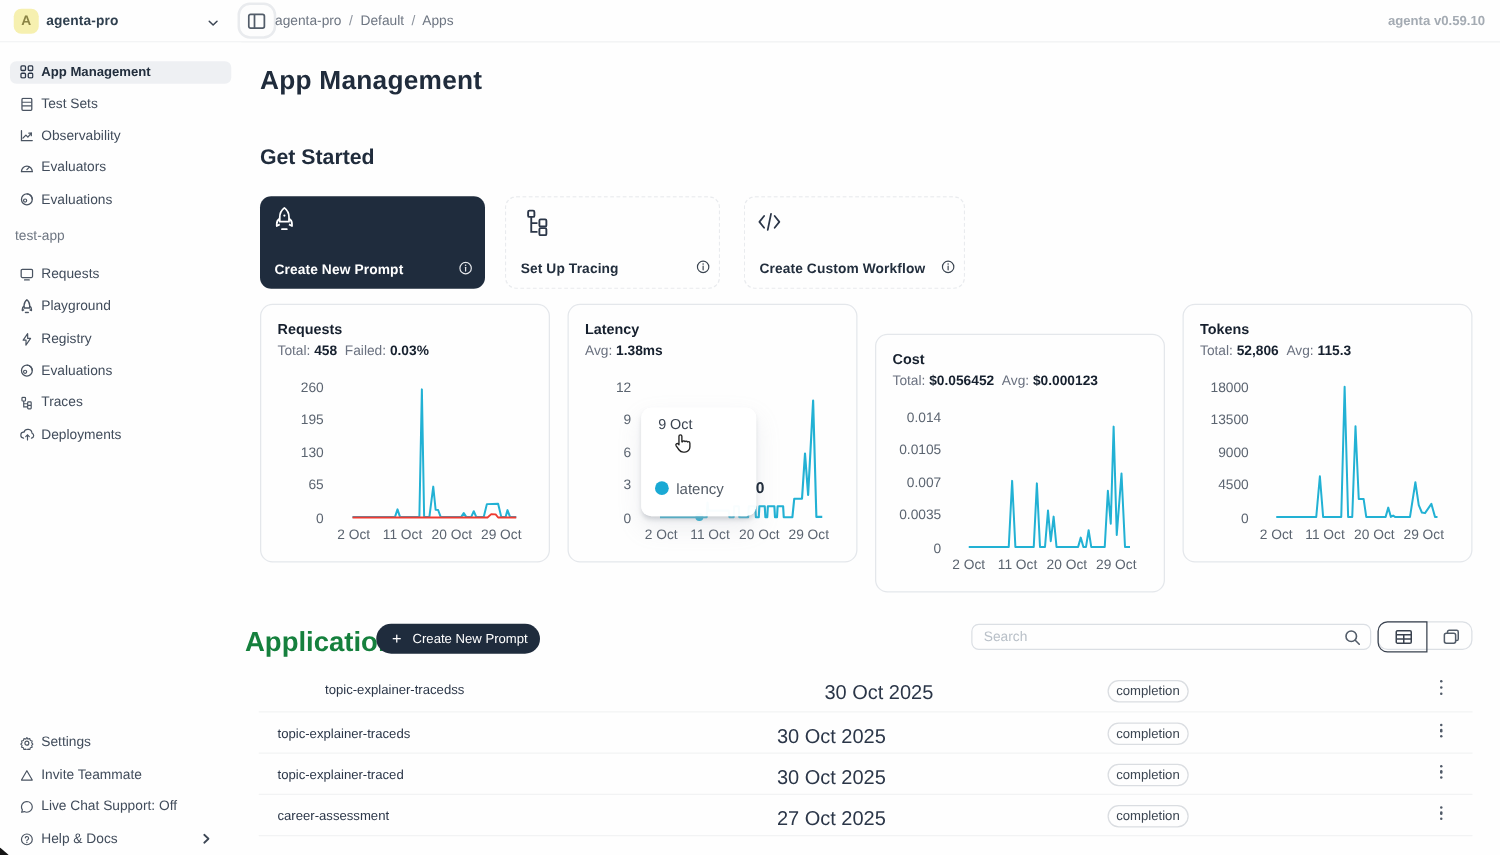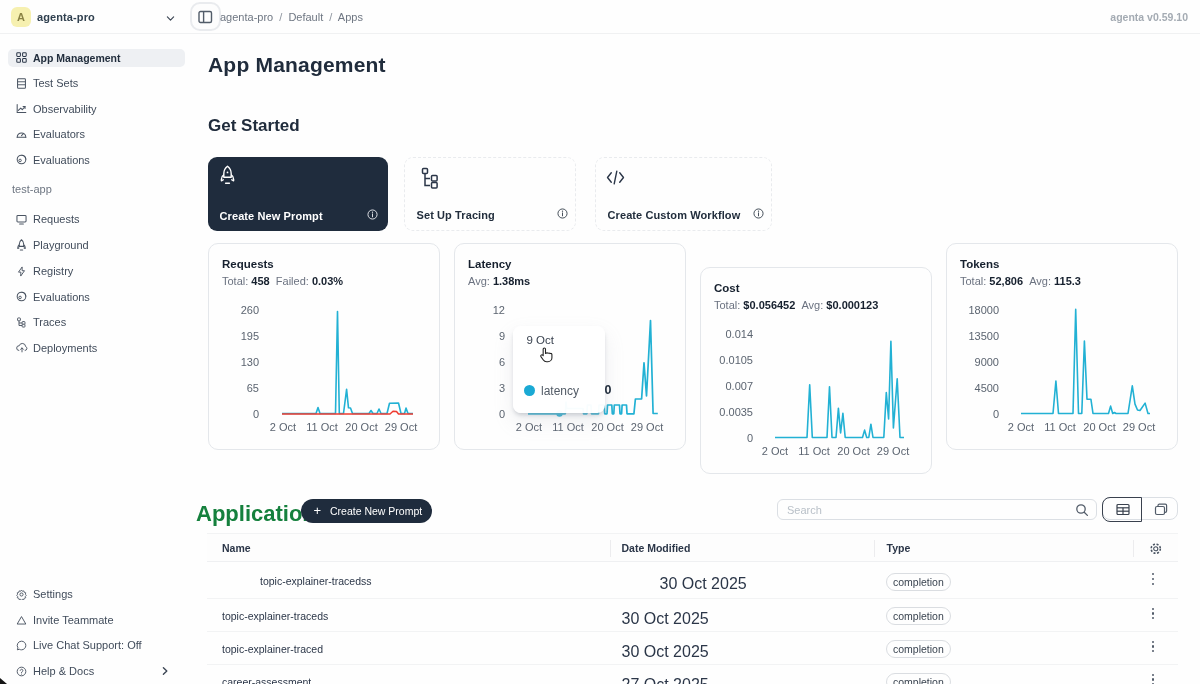--- a/index.html
+++ b/index.html
@@ -388,32 +388,20 @@
       <line x1="1" y1="8.2" x2="13" y2="8.2" stroke="#39414e" stroke-width="1.2"></line>
       <line x1="7" y1="4.8" x2="7" y2="11.5" stroke="#39414e" stroke-width="1.2"></line>
     </svg>
   <svg class="i2" width="14" height="13" viewBox="0 0 14 13" fill="none">
       <rect x="1.5" y="3.5" width="9" height="8" rx="1.5" stroke="#525c69" stroke-width="1.2"></rect>
       <path d="M4 3.5 v-1 a1.3 1.3 0 0 1 1.3 -1.3 h6 a1.3 1.3 0 0 1 1.3 1.3 v5.6 a1.3 1.3 0 0 1 -1.3 1.3 h-1" stroke="#525c69" stroke-width="1.2"></path>
     </svg>
 </div>
 
 <div class="tbl">
-  <div class="thead">
-    <span class="hc" style="left:15px;">Name</span>
-    <span class="hc" style="left:414.5px;">Date Modified</span>
-    <span class="hc" style="left:679.5px;">Type</span>
-    <div class="vd" style="left:403px;"></div>
-    <div class="vd" style="left:666.5px;"></div>
-    <div class="vd" style="left:926px;"></div>
-    <svg style="position:absolute;left:942px;top:8px;" width="13.5" height="13.5" viewBox="0 0 15 15" fill="none">
-        <circle cx="7.5" cy="7.5" r="5.1" stroke="#4a5462" stroke-width="1.7" stroke-dasharray="2.3 1.75"></circle>
-        <circle cx="7.5" cy="7.5" r="2.3" stroke="#4a5462" stroke-width="1.2"></circle>
-      </svg>
-  </div>
   <div class="trow first">
     <span class="name">topic-explainer-tracedss</span>
     <span class="date">30 Oct 2025</span>
     <span class="tag">completion</span>
     <span class="dots">
         <i></i>
         <i></i>
         <i></i>
       </span>
   </div>

